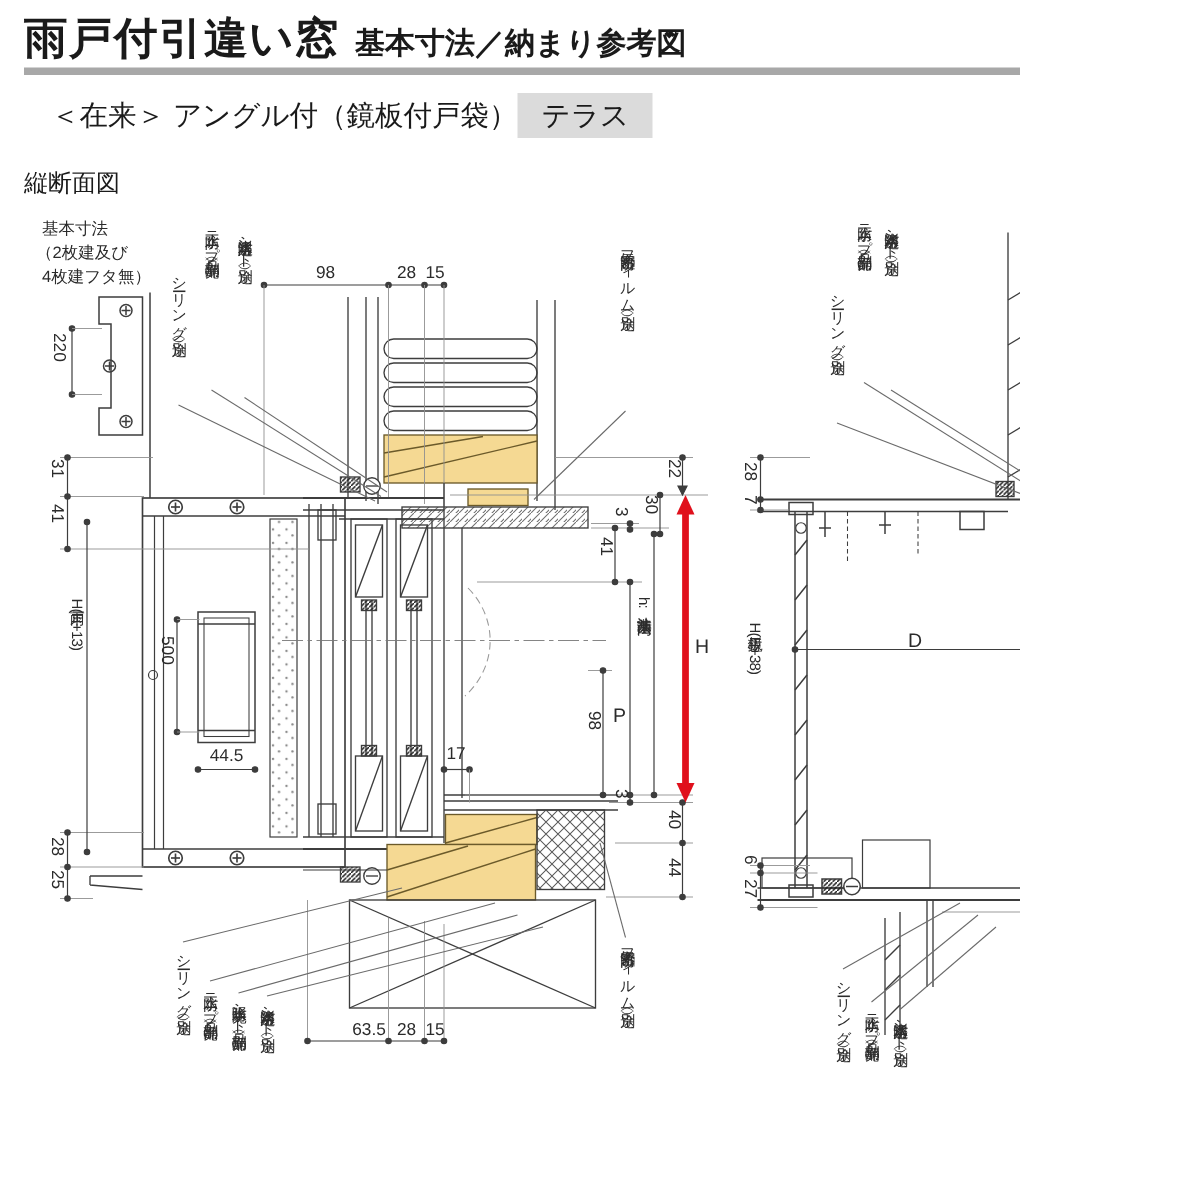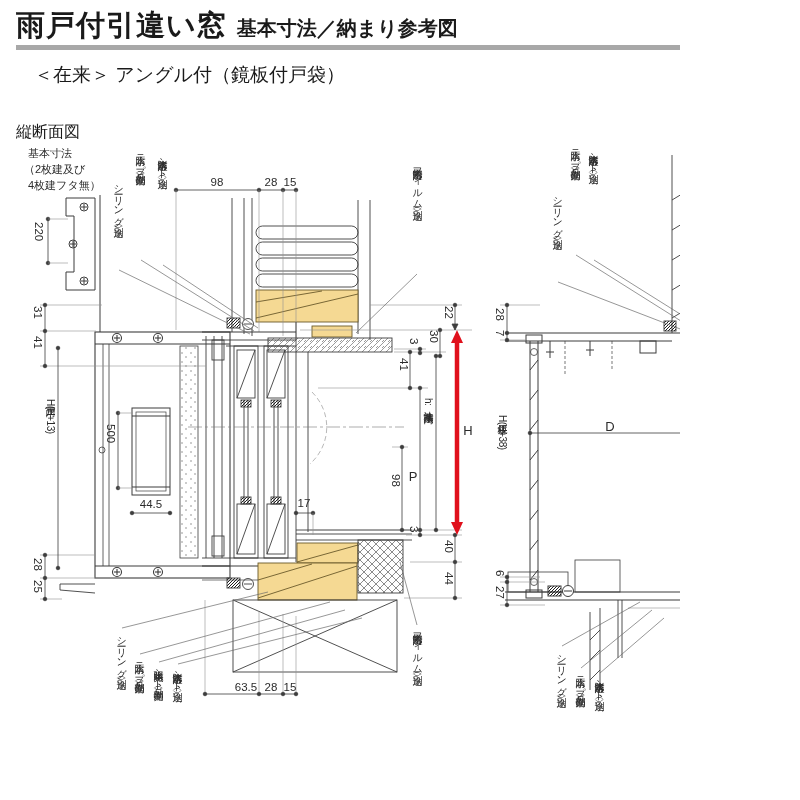--- a/index.html
+++ b/index.html
@@ -5,21 +5,21 @@
   html,body{margin:0;padding:0;background:#fff;}
   .stage{position:relative;width:680px;height:800px;background:#fff;overflow:hidden;
          font-family:"Liberation Sans","DejaVu Sans",sans-serif;color:#1a1a1a;}
   
   .hdr{position:absolute;left:16px;top:6px;right:4px;}
   .ttl{font-size:29px;font-weight:bold;letter-spacing:1px;}
   .ttl .sub{font-size:20px;margin-left:10px;letter-spacing:0;}
   .rule{position:absolute;left:16px;top:45px;width:780px;height:5px;background:#a8a8a8;}
   .variant-row{position:absolute;left:16px;top:62px;font-size:19px;display:flex;align-items:center;margin-left:18px;}
   .badge{background:#dbdbdb;padding:2px 16px;font-size:19px;}
-  .section{position:absolute;left:16px;top:112px;font-size:16px;margin-top:10px;}
+  .section{position:absolute;left:16px;top:112px;font-size:16px;}
   
   .txt{position:absolute;white-space:nowrap;color:#2b2b2b;transform:translateX(-50%);line-height:1;}
   .hl{transform:none;}
   .v{writing-mode:vertical-rl;text-orientation:mixed;}
   .dim{font-size:11.5px;}
   .big{font-size:13px;}
   .c{font-size:10px;letter-spacing:-0.5px;}
   .note{font-size:11px;}
   svg{position:absolute;left:0;top:0;}
   .thin{stroke:#909090;stroke-width:.6;}
@@ -29,20 +29,21 @@
 <div class="stage">
 
   <div class="hdr">
     <div class="ttl">
       <span>雨戸付引違い窓</span><span class="sub">基本寸法／納まり参考図</span>
     </div>
   </div>
   <div class="rule"></div>
   <div class="variant-row">
     <span>＜在来＞ アングル付（鏡板付戸袋）</span>
+    <span class="badge">テラス</span>
   </div>
   <div class="section">縦断面図</div>
 
   <svg width="800" height="800" viewBox="0 0 800 800">
     <defs>
       <pattern id="hatch" patternUnits="userSpaceOnUse" width="6" height="6">
         <path d="M-1,7 L7,-1 M2,8 L8,2" stroke="#707070" stroke-width=".7" fill="none"></path>
       </pattern>
       <pattern id="xhatch" patternUnits="userSpaceOnUse" width="8" height="8">
         <path d="M0,8 L8,0 M0,0 L8,8" stroke="#5a5a5a" stroke-width=".7" fill="none"></path>

